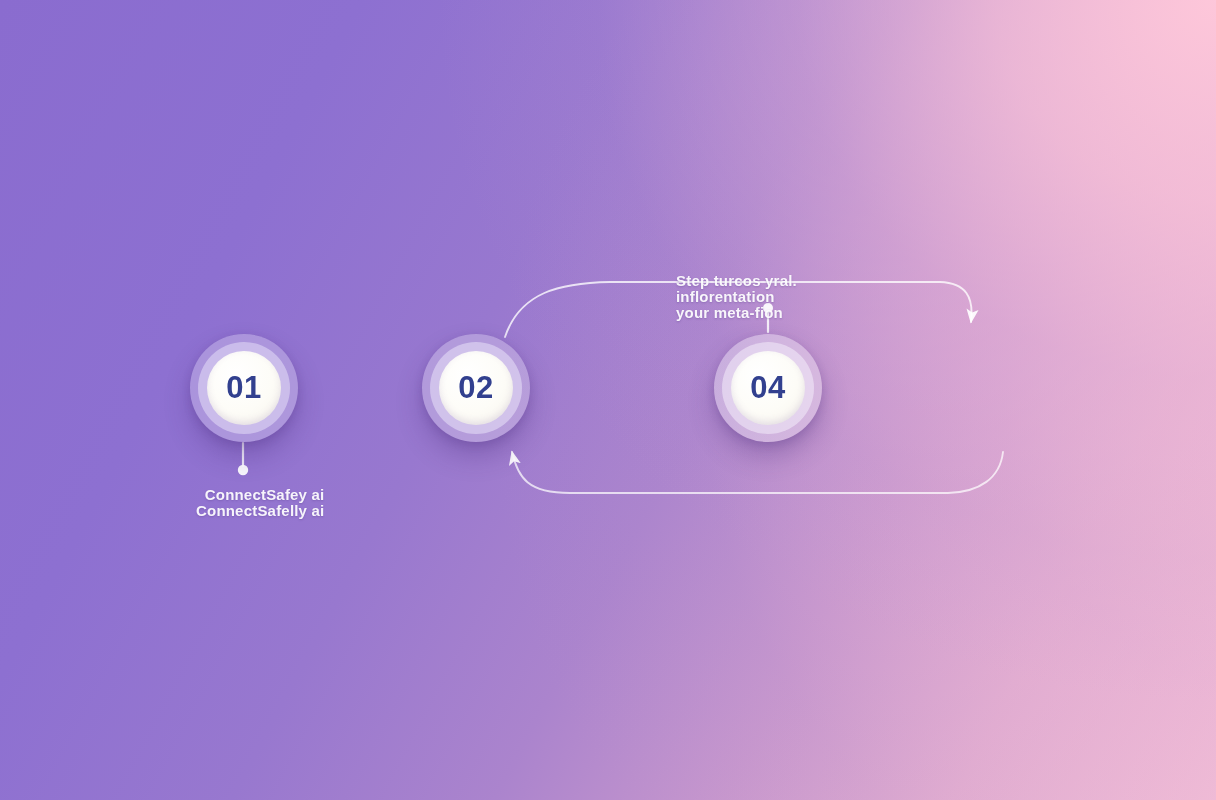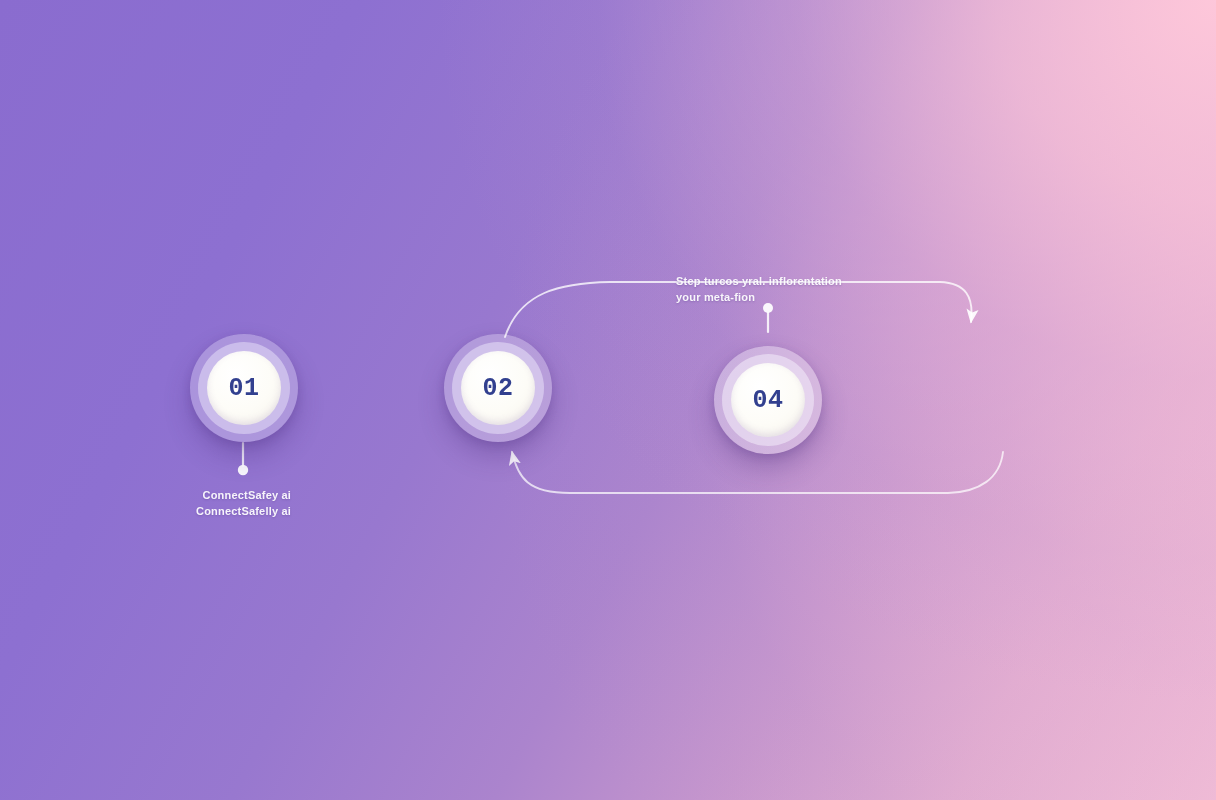--- a/index.html
+++ b/index.html
@@ -78,43 +78,43 @@
     inset: 17px;
     border-radius: 50%;
     background: radial-gradient(circle at 38% 32%, #ffffff 0%, #fdfcf7 55%, #f6f3ea 100%);
     box-shadow: inset 0 -3px 7px rgba(120,95,160,0.16);
     display: flex;
     align-items: center;
     justify-content: center;
   }
   .node .num {
     position: relative;
-    font-family: Liberation Mono, monospace;
-    font-size: 25px;
+    font-family: Liberation Sans, sans-serif;
+    font-size: 31px;
     font-weight: bold;
     color: #32408f;
     letter-spacing: 0.5px;
     text-shadow: 0 1px 1px rgba(255,255,255,0.8);
   }
 
   
   #node-1 .ring-outer { background: rgba(255,255,255,0.25); }
   #node-1 .ring-mid   { background: rgba(240,236,252,0.46); }
   #node-2 .ring-outer { background: rgba(255,255,255,0.26); }
   #node-2 .ring-mid   { background: rgba(241,237,252,0.48); }
   #node-4 .ring-outer { background: rgba(255,255,255,0.33); }
   #node-4 .ring-mid   { background: rgba(246,240,252,0.52); }
   #node-5 .ring-outer { background: rgba(255,255,255,0.40); }
   #node-5 .ring-mid   { background: rgba(250,242,250,0.58); }
 
   
   .callout {
     position: absolute;
     font-family: "Liberation Sans", sans-serif;
-    font-size: 11px;
+    font-size: 15px;
     font-weight: bold;
     line-height: 16px;
     color: rgba(255,255,255,0.93);
     text-shadow: 0 1px 2px rgba(90,60,140,0.35);
     white-space: pre-line;
     letter-spacing: 0.2px;
     filter: blur(0.32px);
   }
   #callout-bottom { left: 196px; top: 487px; text-align: right; }
   #callout-top    { left: 676px; top: 273px; width: 200px; }
@@ -172,29 +172,29 @@
   </svg>
 
   <div class="node" id="node-1" style="left:190px; top:334px;">
     <div class="ring-outer"></div>
     <div class="ring-mid"></div>
     <div class="disc">
       <span class="num">01</span>
     </div>
   </div>
 
-  <div class="node" id="node-2" style="left:444px; top:334px;">
+  <div class="node" id="node-2" style="left:422px; top:334px;">
     <div class="ring-outer"></div>
     <div class="ring-mid"></div>
     <div class="disc">
       <span class="num">02</span>
     </div>
   </div>
 
-  <div class="node" id="node-4" style="left:714px; top:346px;">
+  <div class="node" id="node-4" style="left:714px; top:334px;">
     <div class="ring-outer"></div>
     <div class="ring-mid"></div>
     <div class="disc">
       <span class="num">04</span>
     </div>
   </div>
 
 
   <div class="callout" id="callout-bottom">ConnectSafey ai
 ConnectSafelly ai</div>

